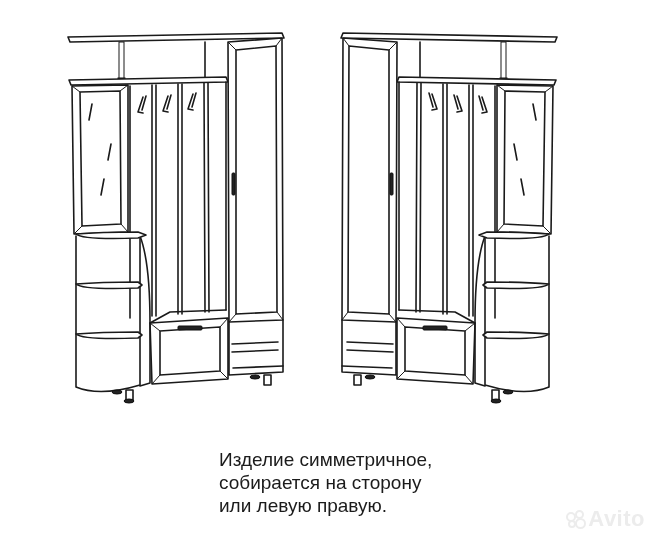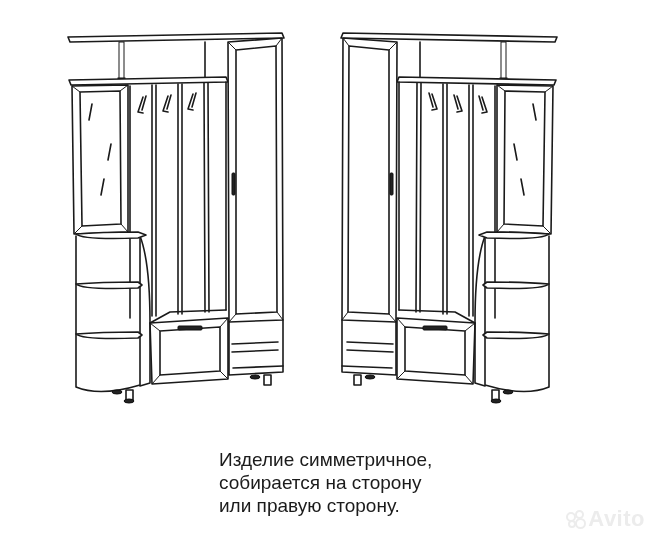--- a/index.html
+++ b/index.html
@@ -101,21 +101,21 @@
       <use href="#unit"></use>
     </g>
     <g transform="translate(625,0) scale(-1,1)">
       <use href="#unit"></use>
     </g>
   </svg>
 
   <div class="caption">
     <div>Изделие симметричное,</div>
     <div>собирается на сторону</div>
-    <div>или правую сторону.</div>
+    <div>или левую правую.</div>
   </div>
 
   <div class="watermark">
     <span class="wm-dots">
       <span style="left:0;top:2px;width:6px;height:6px;"></span>
       <span style="left:9px;top:0;width:5px;height:5px;"></span>
       <span style="left:2px;top:10px;width:4px;height:4px;"></span>
       <span style="left:9px;top:8px;width:7px;height:7px;"></span>
     </span>
     <span>Avito</span>

